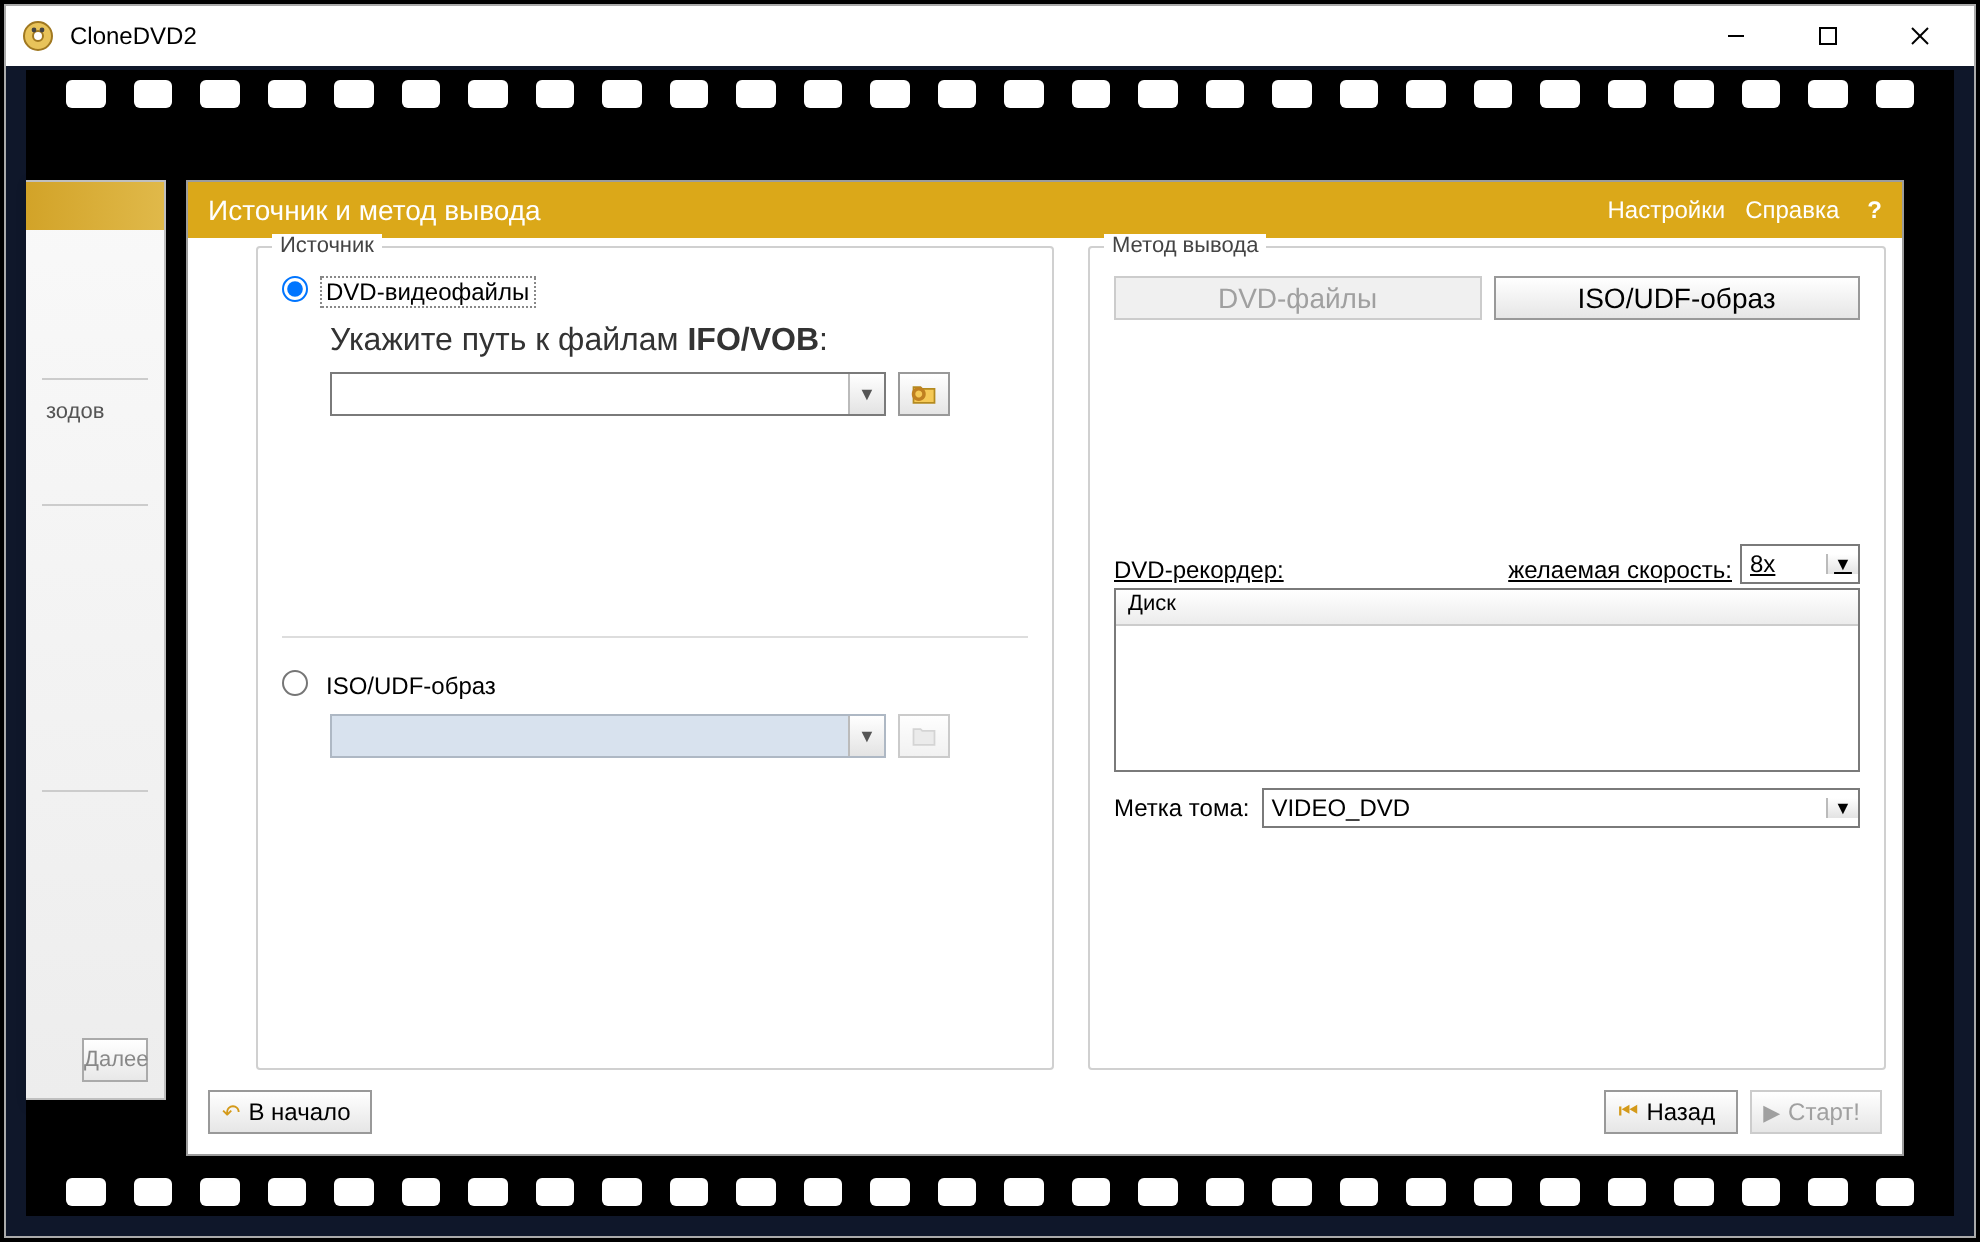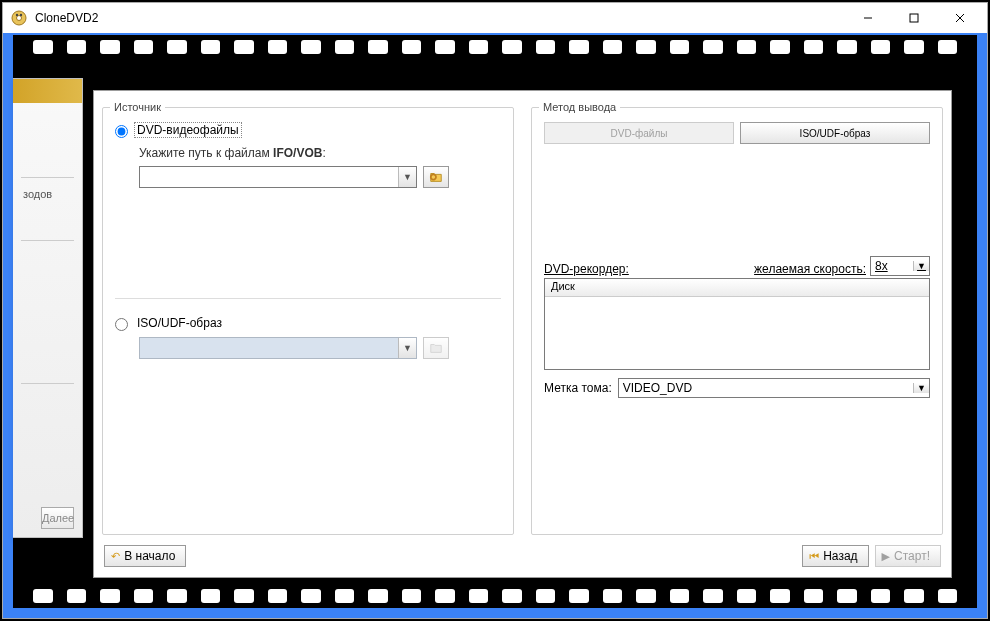--- a/index.html
+++ b/index.html
@@ -1,74 +1,74 @@
 <!DOCTYPE html>
 <html><head>
 <meta charset="utf-8">
 <style>
 * { box-sizing: border-box; margin: 0; padding: 0; font-family: "Segoe UI", Tahoma, sans-serif; }
 body { background: #000; width: 990px; height: 621px; overflow: hidden; position: relative; }
 
 
-.window { position: absolute; top: 2px; left: 2px; right: 2px; bottom: 2px; background: #3b82f6; border: 1px solid #aaa; }
+.window { position: absolute; top: 2px; left: 2px; right: 2px; bottom: 2px; background: #0f172a; border: 1px solid #aaa; }
 .titlebar { height: 30px; display: flex; align-items: center; padding: 0 4px 0 8px; background: #fff; }
 .titlebar .icon { width: 16px; height: 16px; margin-right: 8px; }
 .titlebar .title { font-size: 12px; flex: 1; }
 .win-btns { display: flex; }
 .win-btn { width: 46px; height: 30px; display: flex; align-items: center; justify-content: center; font-size: 14px; }
 
 
 .film { position: absolute; top: 32px; left: 10px; right: 10px; bottom: 10px; background: #000; }
 .film-holes { position: absolute; left: 0; right: 0; height: 24px; display: flex; gap: 14px; padding: 5px 20px; }
 .film-holes.top { top: 0; }
 .film-holes.bottom { bottom: 0; }
 .hole { width: 20px; height: 14px; background: #fff; border-radius: 3px; }
 
 
-.back-card { position: absolute; top: 43px; left: 0; width: 70px; height: 460px; background: linear-gradient(180deg,#f9f9f9,#ededed); border: 1px solid #bfbfbf; border-left: none; box-shadow: 2px 2px 6px rgba(0,0,0,.25); }
+.back-card { position: absolute; top: 55px; left: 0; width: 70px; height: 460px; background: linear-gradient(180deg,#f9f9f9,#ededed); border: 1px solid #bfbfbf; border-left: none; box-shadow: 2px 2px 6px rgba(0,0,0,.25); }
 .back-card .gold { height: 24px; background: linear-gradient(90deg,#d2a328,#e0b94a); }
 .back-card .sep { height:1px; background:#ccc; margin: 6px 8px; }
 .back-card .txt { font-size:11px; color:#555; padding:4px 10px; }
 .back-card .btn { position:absolute; bottom:8px; right:8px; height:22px; width:33px; border:1px solid #aaa; background:linear-gradient(180deg,#fff,#e8e8e8); font-size:11px; color:#888; text-align:center; line-height:20px; }
 
 
 .main-card { position: absolute; top: 55px; left: 80px; right: 25px; bottom: 30px; background: #fff; border: 1px solid #9c9c9c; box-shadow: 2px 3px 8px rgba(0,0,0,.35); display:flex; flex-direction:column; }
 .header { height: 28px; background: #dba819; color: #fff; display:flex; align-items:center; padding: 0 10px; font-size: 14px; }
 .header .spacer { flex:1; }
 .header .link { font-size:12px; margin-left:10px; }
 .header .link.q { font-weight:bold; margin-left:14px; }
 
-.body { flex:1; display:flex; padding: 16px 8px 8px 8px; gap:17px; }
+.body { flex:1; display:flex; padding: 4px 8px 8px 8px; gap:17px;margin-left:26px; }
 .panel { flex:1; position:relative; }
 .group-label { position:absolute; top:-6px; left:8px; background:#fff; padding:0 4px; font-size:11px; color:#444; z-index:2;}
 .group-box { border:1px solid #d0d0d0; border-radius:2px; padding:14px 12px 12px 12px; height:100%; position:relative; }
 
 
-.radio-row { display:flex; align-items:flex-end; font-size:12px; margin-bottom:6px; }
+.radio-row { display:flex; align-items:flex-start; font-size:12px; margin-bottom:6px; }
 .radio-row input { margin-right:6px; }
 .radio-label { border:1px dotted transparent; padding:0 2px; }
 .radio-label.focus { border:1px dotted #888; }
 
-.hint { font-size:12px; color:#333; margin:8px 0 6px 24px; }
+.hint { font-size:16px; color:#333; margin:8px 0 6px 24px; }
 .hint .bold { font-weight:bold; }
 .hint.disabled { color:#aaa; }
 
 .input-row { display:flex; align-items:center; gap:6px; margin-left:24px; width:310px; }
 .combo { flex:1; height:22px; border:1px solid #7a7a7a; background:#fff; display:flex; }
 .combo.disabled { background:#d8e2ee; border-color:#aeb8c4; }
 .combo-input { flex:1; border:none; outline:none; padding:0 4px; font-size:12px; background:transparent; }
 .combo-arrow { width:18px; border-left:1px solid #bbb; display:flex; align-items:center; justify-content:center; font-size:9px; color:#555; background:linear-gradient(180deg,#fff,#e3e3e3); }
 .browse-btn { width:26px; height:22px; border:1px solid #999; background:linear-gradient(180deg,#fff,#e5e5e5); display:flex; align-items:center; justify-content:center; }
 .browse-btn.disabled { opacity:.5; }
 
 .sep-h { height:1px; background:#ddd; margin:24px 0 16px 0; }
 
 
 .tab-row { display:flex; gap:6px; margin-bottom: 4px; }
-.tab-btn { flex:1; height:22px; border:1px solid #999; font-size:10px; display:flex; align-items:center; justify-content:center; background:linear-gradient(180deg,#fff,#e6e6e6); }
+.tab-btn { flex:1; height:22px; border:1px solid #999; font-size:14px; display:flex; align-items:center; justify-content:center; background:linear-gradient(180deg,#fff,#e6e6e6); }
 .tab-btn.disabled { color:#a0a0a0; background:#f0f0f0; border-color:#ccc; }
 .tab-btn.active { background:linear-gradient(180deg,#eaf4ff,#cfe6ff); border-color:#5a9bd5; }
 
 
 .label-row { display:flex; font-size:12px; margin-top:112px; align-items:flex-end; gap:4px;text-decoration:underline; }
 .label-row .spacer { flex:1; }
 .speed-combo { width:60px; height:20px; border:1px solid #7a7a7a; background:#fff; display:flex; align-items:center; font-size:12px; }
 .speed-combo .val { flex:1; padding:0 4px; }
 .speed-combo .arr { width:16px; border-left:1px solid #bbb; font-size:9px; text-align:center; background:linear-gradient(180deg,#fff,#e3e3e3); }
 
@@ -194,20 +194,27 @@
       <div class="sep"></div>
       <div class="txt">зодов</div>
       <div style="height:30px"></div>
       <div class="sep"></div>
       <div style="height:130px"></div>
       <div class="sep"></div>
       <div class="btn">Далее</div>
     </div>
 
     <div class="main-card">
+      <div class="header">
+        <span>Источник и метод вывода</span>
+        <span class="spacer"></span>
+        <span class="link">Настройки</span>
+        <span class="link">Справка</span>
+        <span class="link q">?</span>
+      </div>
 
       <div class="body">
 
         <div class="panel">
           <span class="group-label">Источник</span>
           <div class="group-box">
             <div class="radio-row">
               <input type="radio" checked="" style="">
               <span class="radio-label focus">DVD-видеофайлы</span>
             </div>

